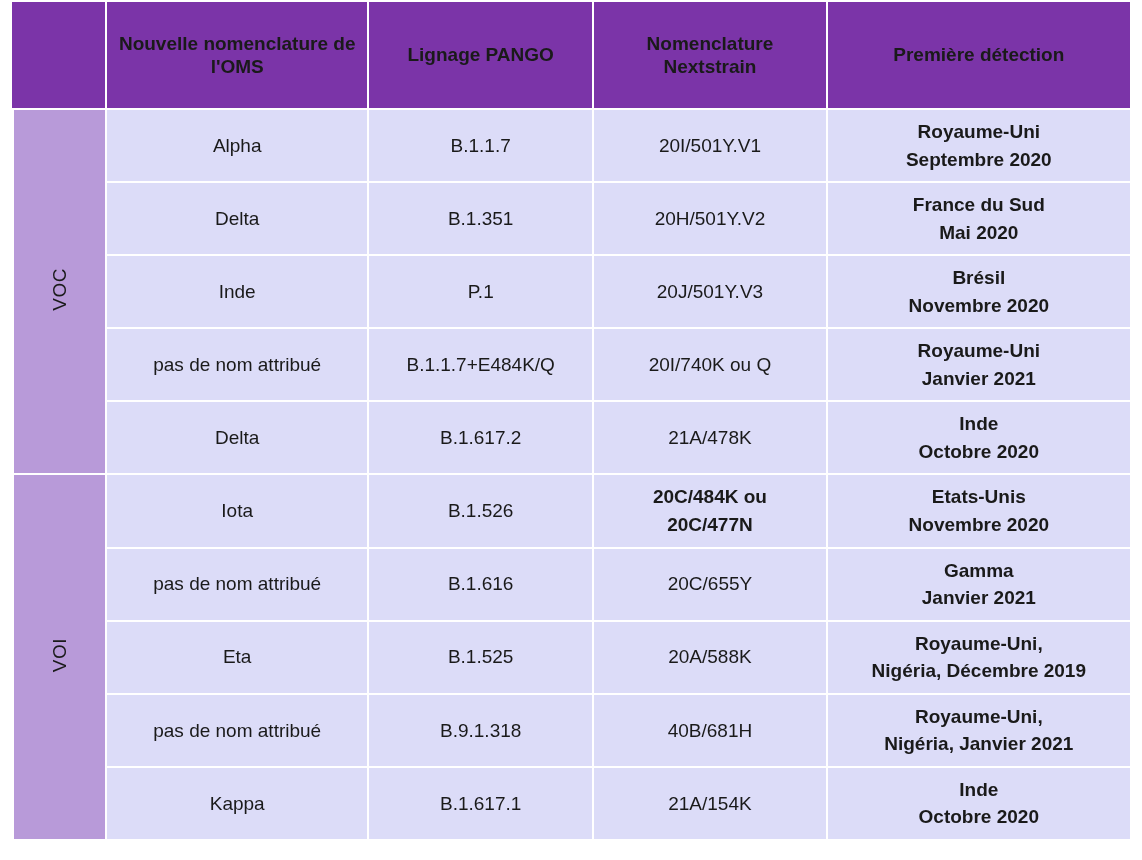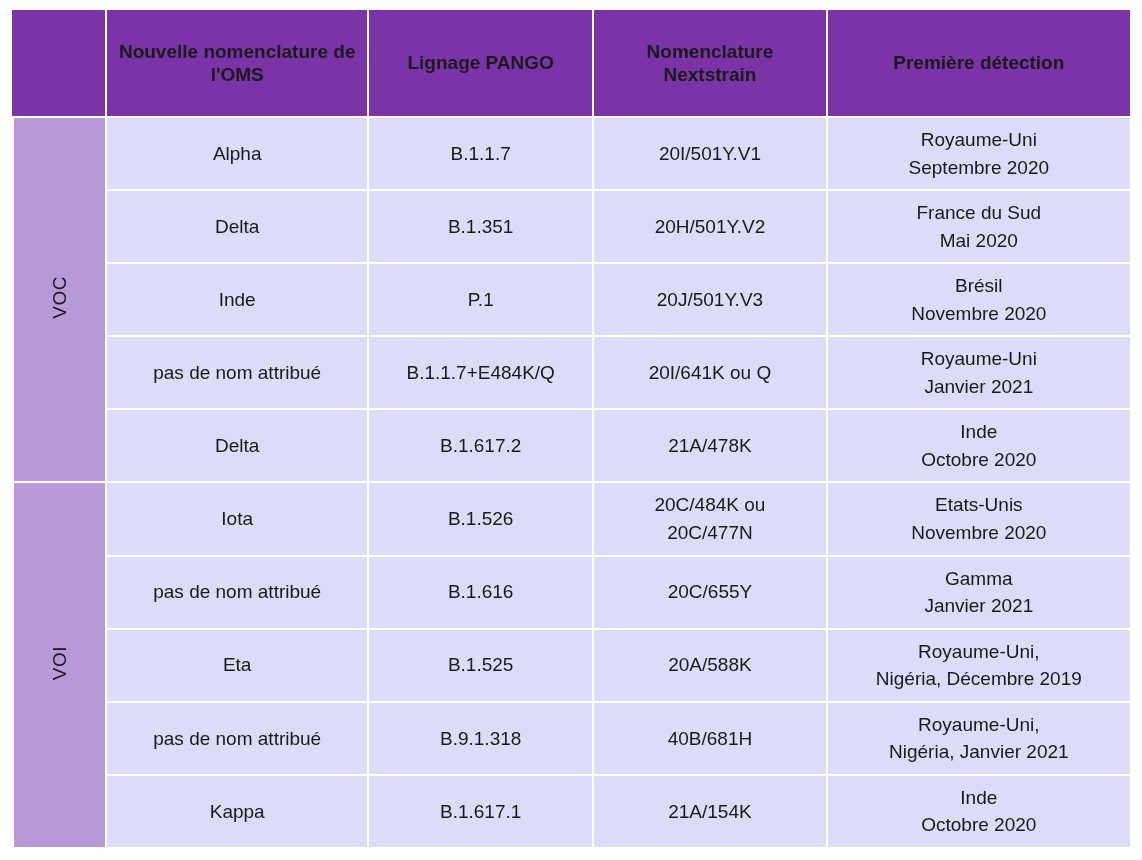--- a/index.html
+++ b/index.html
@@ -7,21 +7,21 @@
     padding: 0;
     background: #ffffff;
   }
   body {
     width: 1142px;
     height: 860px;
     font-family: "Liberation Sans", sans-serif;
     overflow: hidden;
   }
   .table-wrap {
-    padding: 8px 8px 0 12px;
+    padding: 0 8px 0 12px;
     box-sizing: border-box;
     width: 1024px;
   }
   table.variants {
     border-collapse: collapse;
     table-layout: fixed;
     width: 1120px;
   }
   table.variants col.c-group { width: 92px; }
   table.variants col.c-who   { width: 258px; }
@@ -63,21 +63,21 @@
     display: inline-block;
     letter-spacing: 0.5px;
   }
   td.data {
     background: #dcdcf8;
     padding: 8px 6px;
     height: 71px;
     box-sizing: border-box;
     line-height: 1.45;
   }
-  td.data .line { display: block; }
+  td.data .line { display: block; font-weight: bold; }
 </style>
 </head>
 <body>
 
 <div class="table-wrap">
   <table class="variants">
     <colgroup>
       <col class="c-group">
       <col class="c-who">
       <col class="c-pango">
@@ -121,21 +121,21 @@
         <td class="data">P.1</td>
         <td class="data">20J/501Y.V3</td>
         <td class="data">
           <span class="line">Brésil</span>
           <span class="line">Novembre 2020</span>
         </td>
       </tr>
       <tr>
         <td class="data">pas de nom attribué</td>
         <td class="data">B.1.1.7+E484K/Q</td>
-        <td class="data">20I/641K ou Q</td>
+        <td class="data">20I/740K ou Q</td>
         <td class="data">
           <span class="line">Royaume-Uni</span>
           <span class="line">Janvier 2021</span>
         </td>
       </tr>
       <tr>
         <td class="data">Delta</td>
         <td class="data">B.1.617.2</td>
         <td class="data">21A/478K</td>
         <td class="data">

